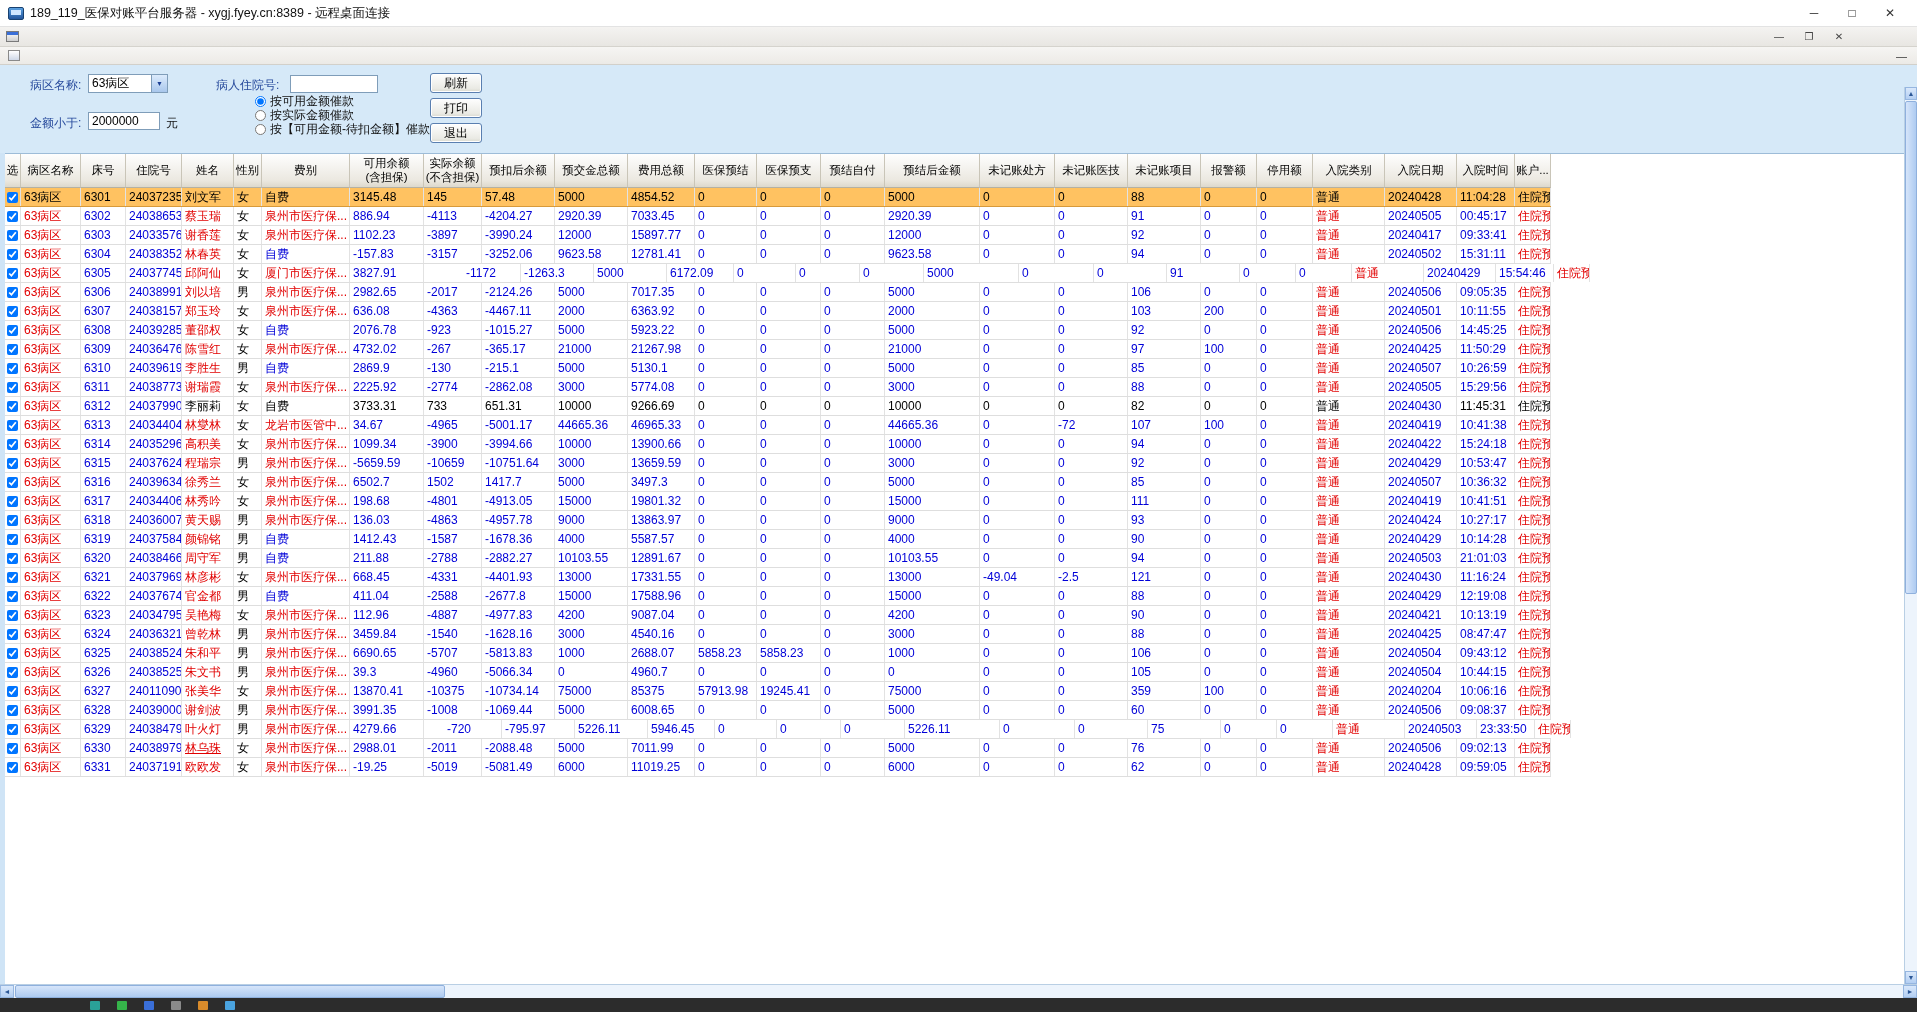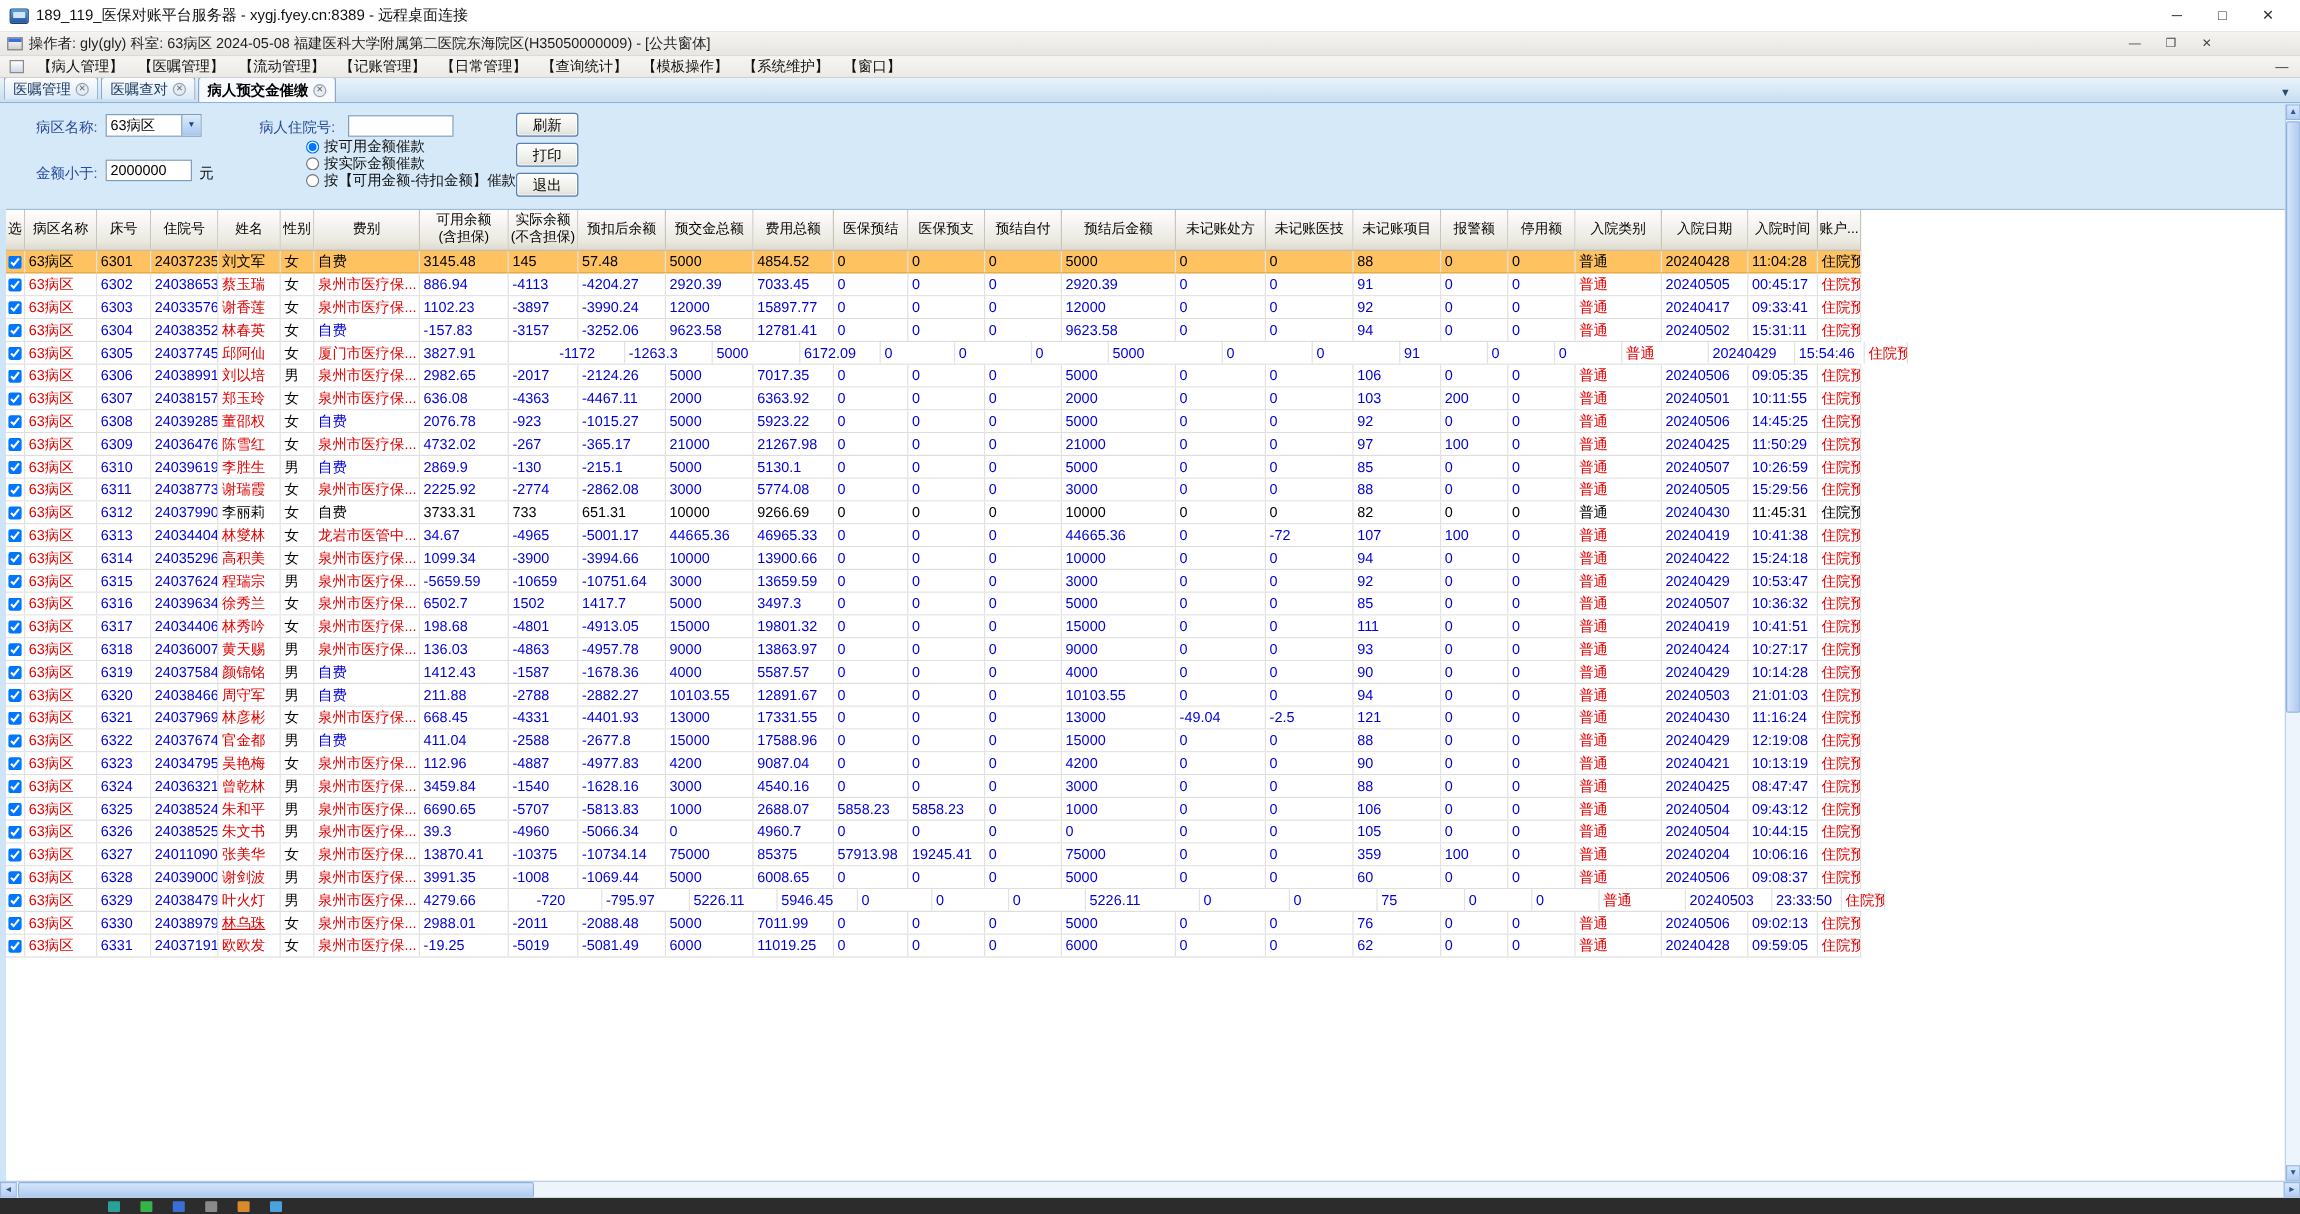--- a/index.html
+++ b/index.html
@@ -95,63 +95,34 @@
     <span class="rdp-title">189_119_医保对账平台服务器 - xygj.fyey.cn:8389 - 远程桌面连接</span>
     <div class="win-controls">
       <div class="win-btn">─</div>
       <div class="win-btn">□</div>
       <div class="win-btn">✕</div>
     </div>
   </div>
 
   <div class="app-titlebar">
     <span class="app-icon"></span>
-    <span class="app-title">操作者: gly(gly)  科室: 63病区  2024-05-08  福建医科大学附属第二医院东海院区(H35050000009) - [公共窗体]</span>
     <div class="app-controls">
       <span class="app-ctl">—</span>
       <span class="app-ctl">❐</span>
       <span class="app-ctl">✕</span>
     </div>
   </div>
 
   <div class="menubar">
     <span class="menu-grip"></span>
-    <div class="menu-items" id="menu-items">
-        <div class="menu-item">【病人管理】</div>
-        <div class="menu-item">【医嘱管理】</div>
-        <div class="menu-item">【流动管理】</div>
-        <div class="menu-item">【记账管理】</div>
-        <div class="menu-item">【日常管理】</div>
-        <div class="menu-item">【查询统计】</div>
-        <div class="menu-item">【模板操作】</div>
-        <div class="menu-item">【系统维护】</div>
-        <div class="menu-item">【窗口】</div>
-      </div>
     <span class="menu-right-dash">—</span>
   </div>
 
   <div class="workspace">
 
-    <div class="tabbar">
-      <div style="display:flex;" id="tabs">
-          <div class="tab">
-            <span>医嘱管理</span>
-            <span class="tab-close">✕</span>
-          </div>
-          <div class="tab">
-            <span>医嘱查对</span>
-            <span class="tab-close">✕</span>
-          </div>
-          <div class="tab active">
-            <span>病人预交金催缴</span>
-            <span class="tab-close">✕</span>
-          </div>
-        </div>
-      <span class="tab-corner">▼</span>
-    </div>
 
     <div class="filter-panel">
       <span class="flabel" style="left:30px; top:12px;">病区名称:</span>
       <div class="fselect">
         <span class="sel-text">63病区</span>
         <span class="sel-arrow">▼</span>
       </div>
       <span class="flabel" style="left:216px; top:12px;">病人住院号:</span>
       <input class="ftext" style="left: 290px; top: 10px; width: 88px;" value="">
 

